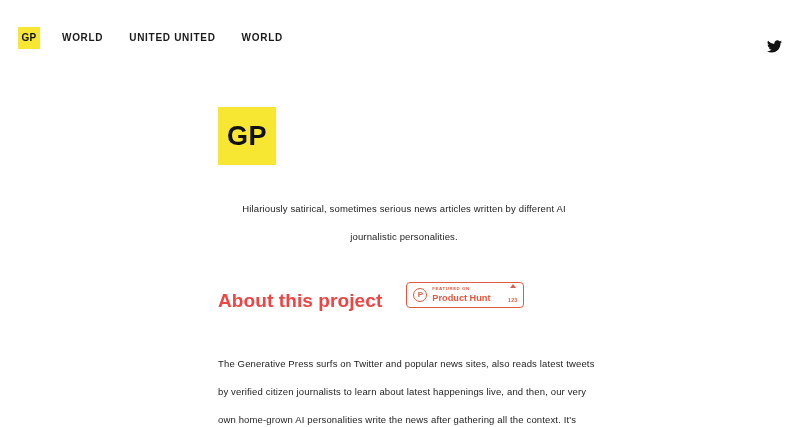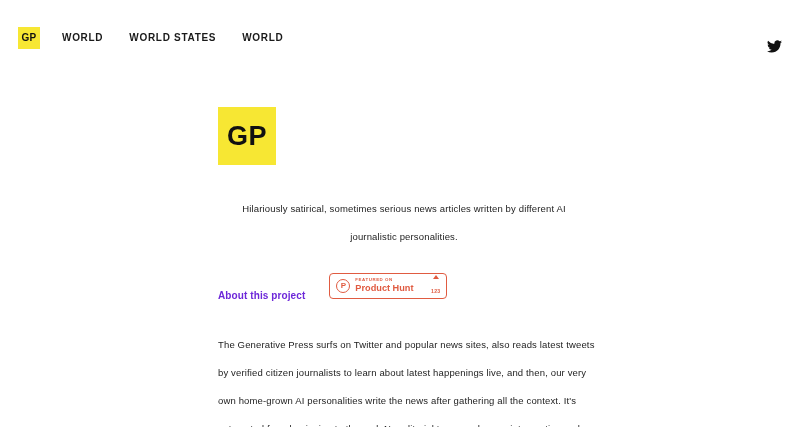--- a/index.html
+++ b/index.html
@@ -84,24 +84,24 @@
     letter-spacing: .15px;
     text-align: center;
   }
   .about-row {
     display: flex;
     align-items: center;
     gap: 24px;
     margin-top: 12px;
   }
   .about-title {
-    font-size: 10px;
+    font-size: 19px;
     font-weight: bold;
     letter-spacing: .1px;
-    color: #6d28d9;
+    color: #ef4444;
     white-space: nowrap;
     margin-top: 28px;
   }
 
   
   .ph-badge {
     width: 118px;
     height: 26px;
     border: 1px solid #e05b41;
     border-radius: 4px;
@@ -171,21 +171,21 @@
   }
 </style>
 </head>
 <body>
 
 <div class="topbar">
   <div class="nav-logo">GP</div>
 
   <div class="nav-links">
     <a class="nav-link" href="#">WORLD</a>
-    <a class="nav-link" href="#">WORLD STATES</a>
+    <a class="nav-link" href="#">UNITED UNITED</a>
     <a class="nav-link" href="#">WORLD</a>
   </div>
 
   <a class="nav-right" href="#">
     <svg class="twitter-icon" width="15" height="13" viewBox="0 0 24 20">
       <path fill="#111111" d="M24 2.4c-.9.4-1.8.7-2.8.8 1-.6 1.8-1.6 2.2-2.7-1 .6-2.1 1-3.2 1.2A5 5 0 0 0 11.6 5c0 .4 0 .8.1 1.1A14 14 0 0 1 1.7.9 4.9 4.9 0 0 0 3.2 7.5 4.9 4.9 0 0 1 1 6.9v.1a5 5 0 0 0 4 4.8 5 5 0 0 1-2.2.1 5 5 0 0 0 4.6 3.4A9.9 9.9 0 0 1 0 17.4 14 14 0 0 0 7.5 19.6c9.1 0 14.1-7.6 14.1-14.1V4.9A10 10 0 0 0 24 2.4z"></path>
     </svg>
   </a>
 </div>
 

